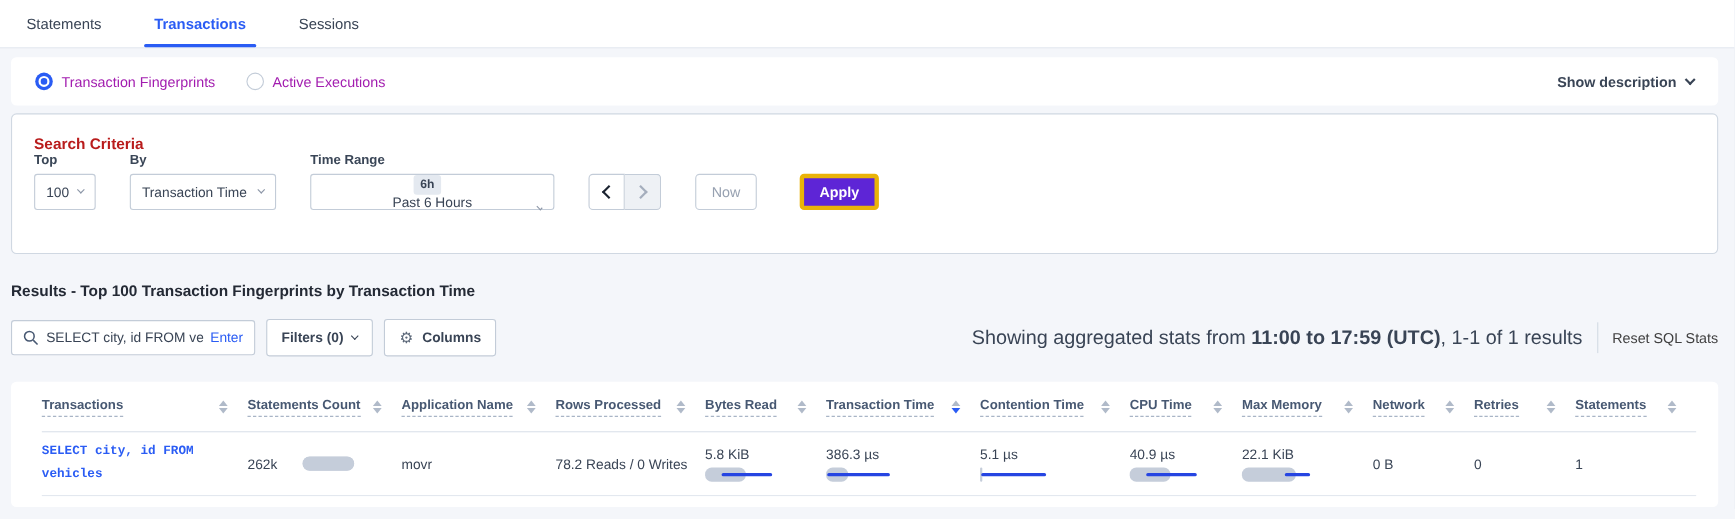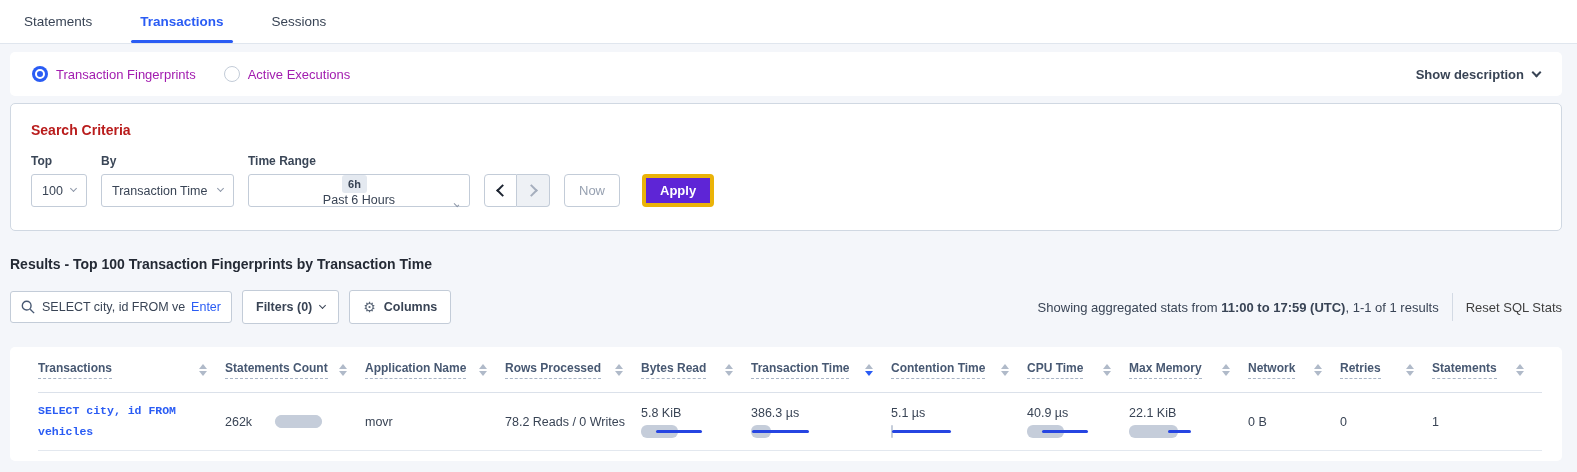--- a/index.html
+++ b/index.html
@@ -20,21 +20,21 @@
   .radio.on { border:none; background:#2a5cf4; }
   .radio.on::after { content:""; position:absolute; inset:3px; border:2px solid #fff; border-radius:50%; }
   .radio-label { font-size:13px; color:#a21caf; margin-left:8px; }
   .show-desc { margin-left:auto; display:flex; align-items:center; gap:9px; font-size:13px; color:#394455; font-weight:600; cursor:pointer; }
   .chev { width:7px; height:7px; border-right:2px solid currentColor; border-bottom:2px solid currentColor; transform:rotate(45deg); margin-top:-4px; }
   .chev.small { width:5px; height:5px; border-width:1.8px; color:#8d97a8; }
 
   
   .criteria-card { margin:7px 15px 0 10px; width:1552px; height:128px; background:#fff; border:1px solid #d0d8e2; border-radius:5px; padding:18px 20px 0 20px; }
   .crit-title { font-size:14px; font-weight:700; color:#b91c1c; }
-  .crit-row { display:flex; align-items:flex-end; gap:14px; margin-top:16px; }
+  .crit-row { display:flex; align-items:flex-end; gap:31px; }
   .crit-field { display:flex; flex-direction:column; }
   .crit-label { font-size:12px; font-weight:700; color:#3a4657; margin-bottom:6px; }
   .select { height:33px; border:1px solid #c3ccd8; border-radius:3px; background:#fff; display:flex; align-items:center; padding:0 10px; font-size:12.5px; color:#394455; cursor:pointer; }
   .select .chev { margin-left:auto; }
   .sel-top { width:56px; }
   .sel-by { width:133px; }
   .sel-time { width:222px;flex-direction:column; }
   .badge { background:#e4e9f0; border-radius:3px; font-size:11px; font-weight:700; color:#394455; padding:3px 6px; margin-right:9px; }
   .pager { display:flex; }
   .pager-btn { width:33px; height:33px; border:1px solid #c3ccd8; background:#fff; display:flex; align-items:center; justify-content:center; cursor:pointer; }
@@ -47,21 +47,21 @@
 
   
   .results-title { margin:25px 0 0 10px; font-size:14px; font-weight:700; color:#242a35; }
   .toolbar { display:flex; align-items:center; margin:18px 15px 0 10px; width:1552px; }
   .search-box { width:222px; height:32px; background:#fff; border:1px solid #c3ccd8; border-radius:3px; display:flex; align-items:center; padding:0 10px; }
   .search-box svg { flex:none; }
   .search-val { flex:1; font-size:12.5px; color:#394455; white-space:nowrap; overflow:hidden; margin-left:7px; }
   .enter-lbl { font-size:12.5px; color:#2a5cf4; margin-left:6px; cursor:pointer; }
   .tool-btn { height:32px; margin-left:10px; padding:16px 13px; background:#fff; border:1px solid #c3ccd8; border-radius:3px; display:flex; align-items:center; gap:8px; font-size:12.5px; font-weight:700; color:#394455; font-family:inherit; cursor:pointer; }
   .gear { font-size:14px; color:#5c6879; font-weight:400; line-height:1; }
-  .stats { margin-left:auto; font-size:13px; color:#394455; }
+  .stats { margin-left:auto; font-size:18px; color:#394455; }
   .stats b { font-weight:700; }
   .vdiv { width:1px; height:28px; background:#d3dae4; margin:0 13px; }
   .reset-link { font-size:13px; color:#404040; text-decoration:none; cursor:pointer; white-space:nowrap; }
 
   
   .table-card { margin:23px 15px 0 10px; width:1552px; background:#fff; border-radius:5px; padding:0 20px 10px 28px; }
   .thead, .trow { display:grid; grid-template-columns:187px 140px 140px 136px 110px 140px 136px 102px 119px 92px 92px minmax(0,1fr); align-items:center; }
   .thead { height:46px; border-bottom:1px solid #dbe1ea; }
   .th { display:flex; align-items:center; padding-right:18px; }
   .th-label { font-size:12px; font-weight:700; color:#475872; border-bottom:1px dashed #a9b5c6; padding-bottom:3px; white-space:nowrap; }

